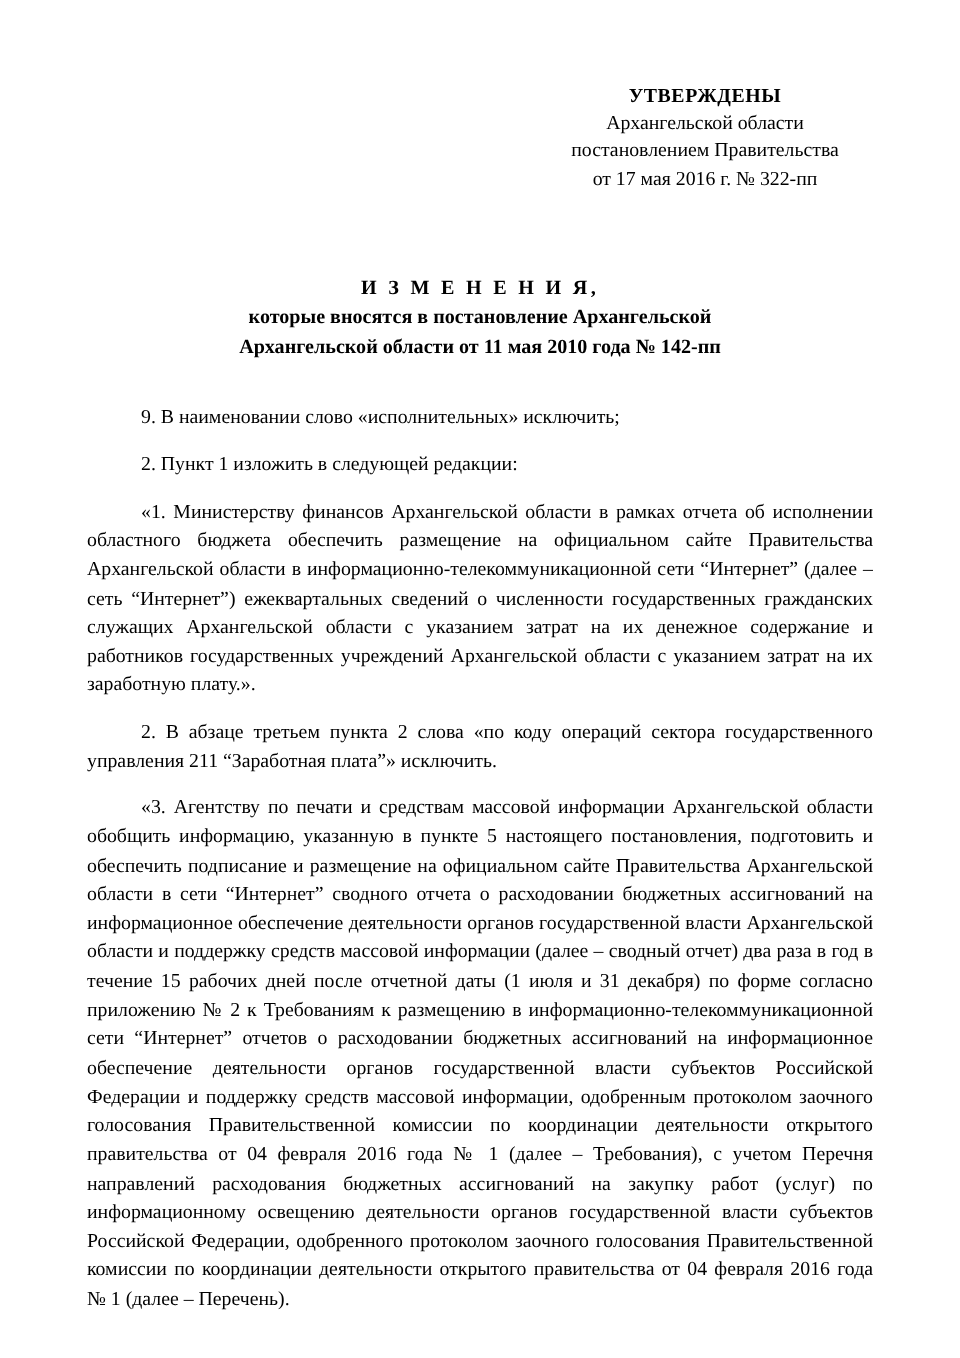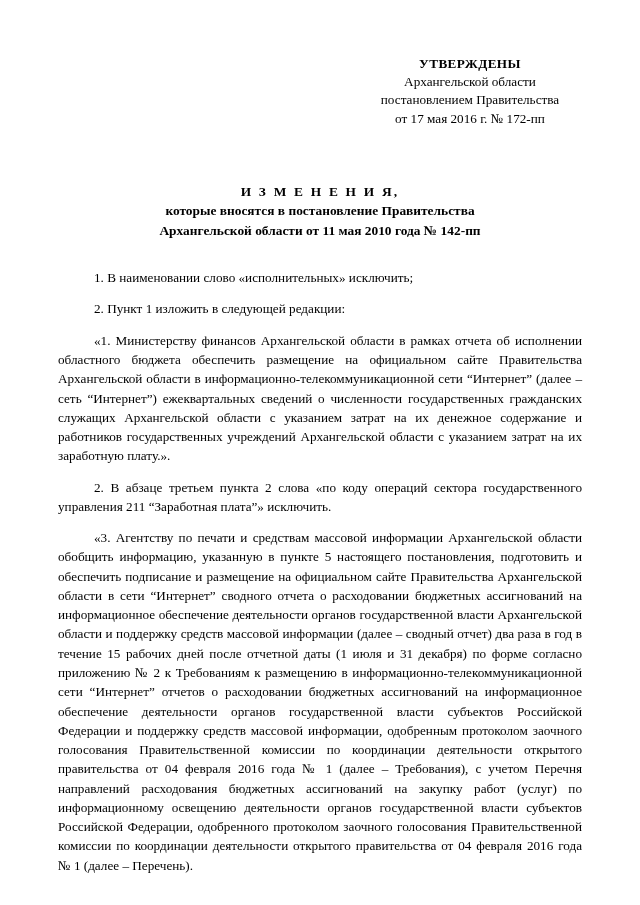--- a/index.html
+++ b/index.html
@@ -65,30 +65,30 @@
 </style>
 </head>
 <body>
 
 <div class="page">
 
   <div class="approval-block">
     <div class="line-1">УТВЕРЖДЕНЫ</div>
     <div>Архангельской области</div>
     <div>постановлением Правительства</div>
-    <div>от 17 мая 2016 г. № 172-пп</div>
+    <div>от 17 мая 2016 г. № 322-пп</div>
   </div>
 
   <div class="title-block">
     <div class="t1">И З М Е Н Е Н И Я,</div>
-    <div>которые вносятся в постановление Правительства</div>
+    <div>которые вносятся в постановление Архангельской</div>
     <div>Архангельской области от 11 мая 2010 года № 142-пп</div>
   </div>
 
   <div class="body-block">
-    <p class="para numbered">1.  В наименовании слово «исполнительных» исключить;</p>
+    <p class="para numbered">9.  В наименовании слово «исполнительных» исключить;</p>
     <p class="para numbered">2.  Пункт 1 изложить в следующей редакции:</p>
     <p class="para quote">«1.  Министерству финансов Архангельской области в рамках отчета об исполнении областного бюджета обеспечить размещение на официальном сайте Правительства Архангельской области в информационно-телекоммуникационной сети “Интернет” (далее – сеть “Интернет”) ежеквартальных сведений о численности государственных гражданских служащих Архангельской области с указанием затрат на их денежное содержание и работников государственных учреждений Архангельской области с указанием затрат на их заработную плату.».</p>
     <p class="para numbered">2.  В абзаце третьем пункта 2 слова «по коду операций сектора государственного управления 211 “Заработная плата”» исключить.</p>
     <p class="para quote">«3.  Агентству по печати и средствам массовой информации Архангельской области обобщить информацию, указанную в пункте 5 настоящего постановления, подготовить и обеспечить подписание и размещение на официальном сайте Правительства Архангельской области в сети “Интернет” сводного отчета о расходовании бюджетных ассигнований на информационное обеспечение деятельности органов государственной власти Архангельской области и поддержку средств массовой информации (далее – сводный отчет) два раза в год в течение 15 рабочих дней после отчетной даты (1 июля и 31 декабря) по форме согласно приложению № 2 к Требованиям к размещению в информационно-телекоммуникационной сети “Интернет” отчетов о расходовании бюджетных ассигнований на информационное обеспечение деятельности органов государственной власти субъектов Российской Федерации и поддержку средств массовой информации, одобренным протоколом заочного голосования Правительственной комиссии по координации деятельности открытого правительства от 04 февраля 2016 года № 1 (далее – Требования), с учетом Перечня направлений расходования бюджетных ассигнований на закупку работ (услуг) по информационному освещению деятельности органов государственной власти субъектов Российской Федерации, одобренного протоколом заочного голосования Правительственной комиссии по координации деятельности открытого правительства от 04 февраля 2016 года № 1 (далее – Перечень).</p>
   </div>
 
 </div>
 
 </body></html>

